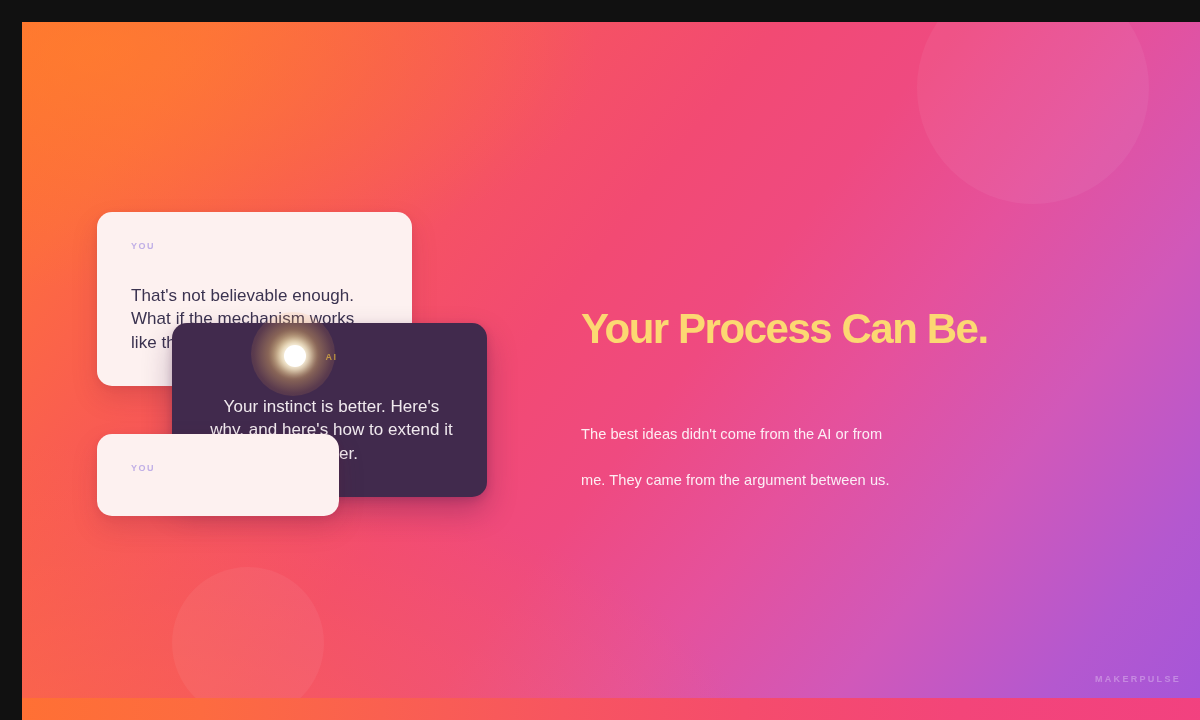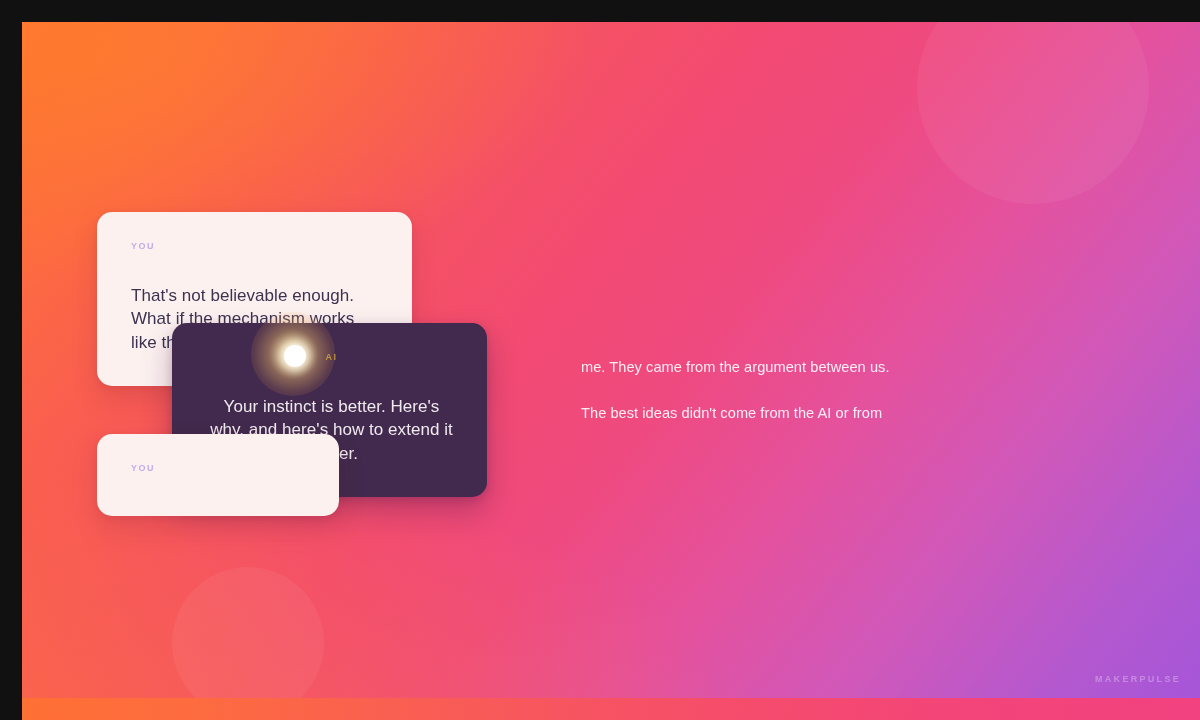--- a/index.html
+++ b/index.html
@@ -224,24 +224,25 @@
     </div>
 
     <div class="spark">
       <div class="halo"></div>
       <div class="core"></div>
     </div>
   </div>
 
   <div class="hero">
     <h1>
+      <span class="line l2">Your Process Can Be.</span>
     </h1>
     <div class="sub">
+      <span class="sline">The best ideas didn't come from the AI or from</span>
       <span class="sline">me. They came from the argument between us.</span>
-      <span class="sline">The best ideas didn't come from the AI or from</span>
     </div>
   </div>
 
   <div class="watermark">MAKERPULSE</div>
 
   <div class="bottom-bar"></div>
 
 </div>
 
 </body></html>

